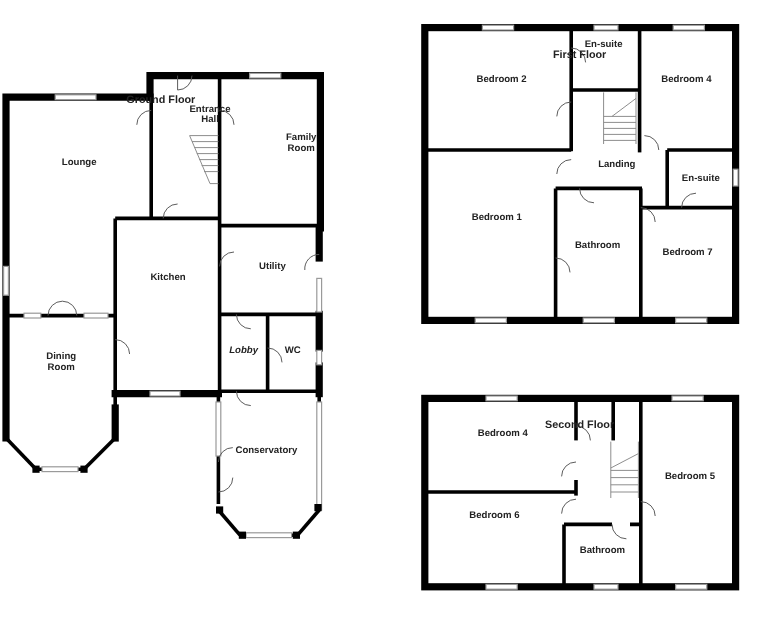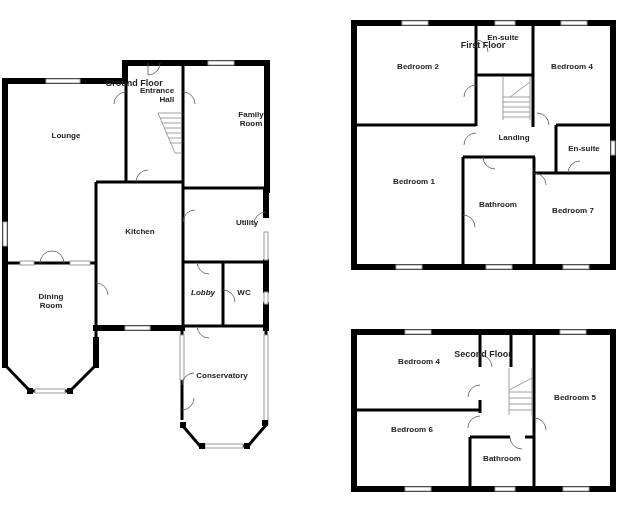--- a/index.html
+++ b/index.html
@@ -138,26 +138,26 @@
     <path class="door" d="M510,437 A12,12 0 0 0 522,449"></path>
     <path class="stair" d="M509,368 L509,415 M532,368 L532,415 M509,392 L532,392 M509,398 L532,398 M509,404 L532,404 M509,410 L532,410 M509,390 L532,378"></path>
   </g>
 </svg>
 
 <div class="title" style="left:134px; top:38px;">Ground Floor</div>
 <div class="title" style="left:483px; top:0px;">First Floor</div>
 <div class="title" style="left:483px; top:309px;">Second Floor</div>
 
 <div class="lbl" style="left:66px; top:135px;">Lounge</div>
-<div class="lbl" style="left:157px; top:95px;text-align:right;">Entrance
+<div class="lbl" style="left:175px; top:95px;">Entrance
 Hall</div>
 <div class="lbl" style="left:223px; top:119px;margin-left:28px;">Family
 Room</div>
 <div class="lbl" style="left:140px; top:231px;">Kitchen</div>
-<div class="lbl" style="left:227px; top:222px;margin-left:20px;">Utility</div>
+<div class="lbl" style="left:227px; top:222px;">Utility</div>
 <div class="lbl" style="left:51px; top:301px;">Dining
 Room</div>
 <div class="lbl" style="left:203px; top:292px;font-style:italic;">Lobby</div>
 <div class="lbl" style="left:244px; top:292px;">WC</div>
 <div class="lbl" style="left:222px; top:375px;">Conservatory</div>
 
 <div class="lbl" style="left:418px; top:66px;">Bedroom 2</div>
 <div class="lbl" style="left:503px; top:37px;">En-suite</div>
 <div class="lbl" style="left:572px; top:66px;">Bedroom 4</div>
 <div class="lbl" style="left:514px; top:137px;">Landing</div>

